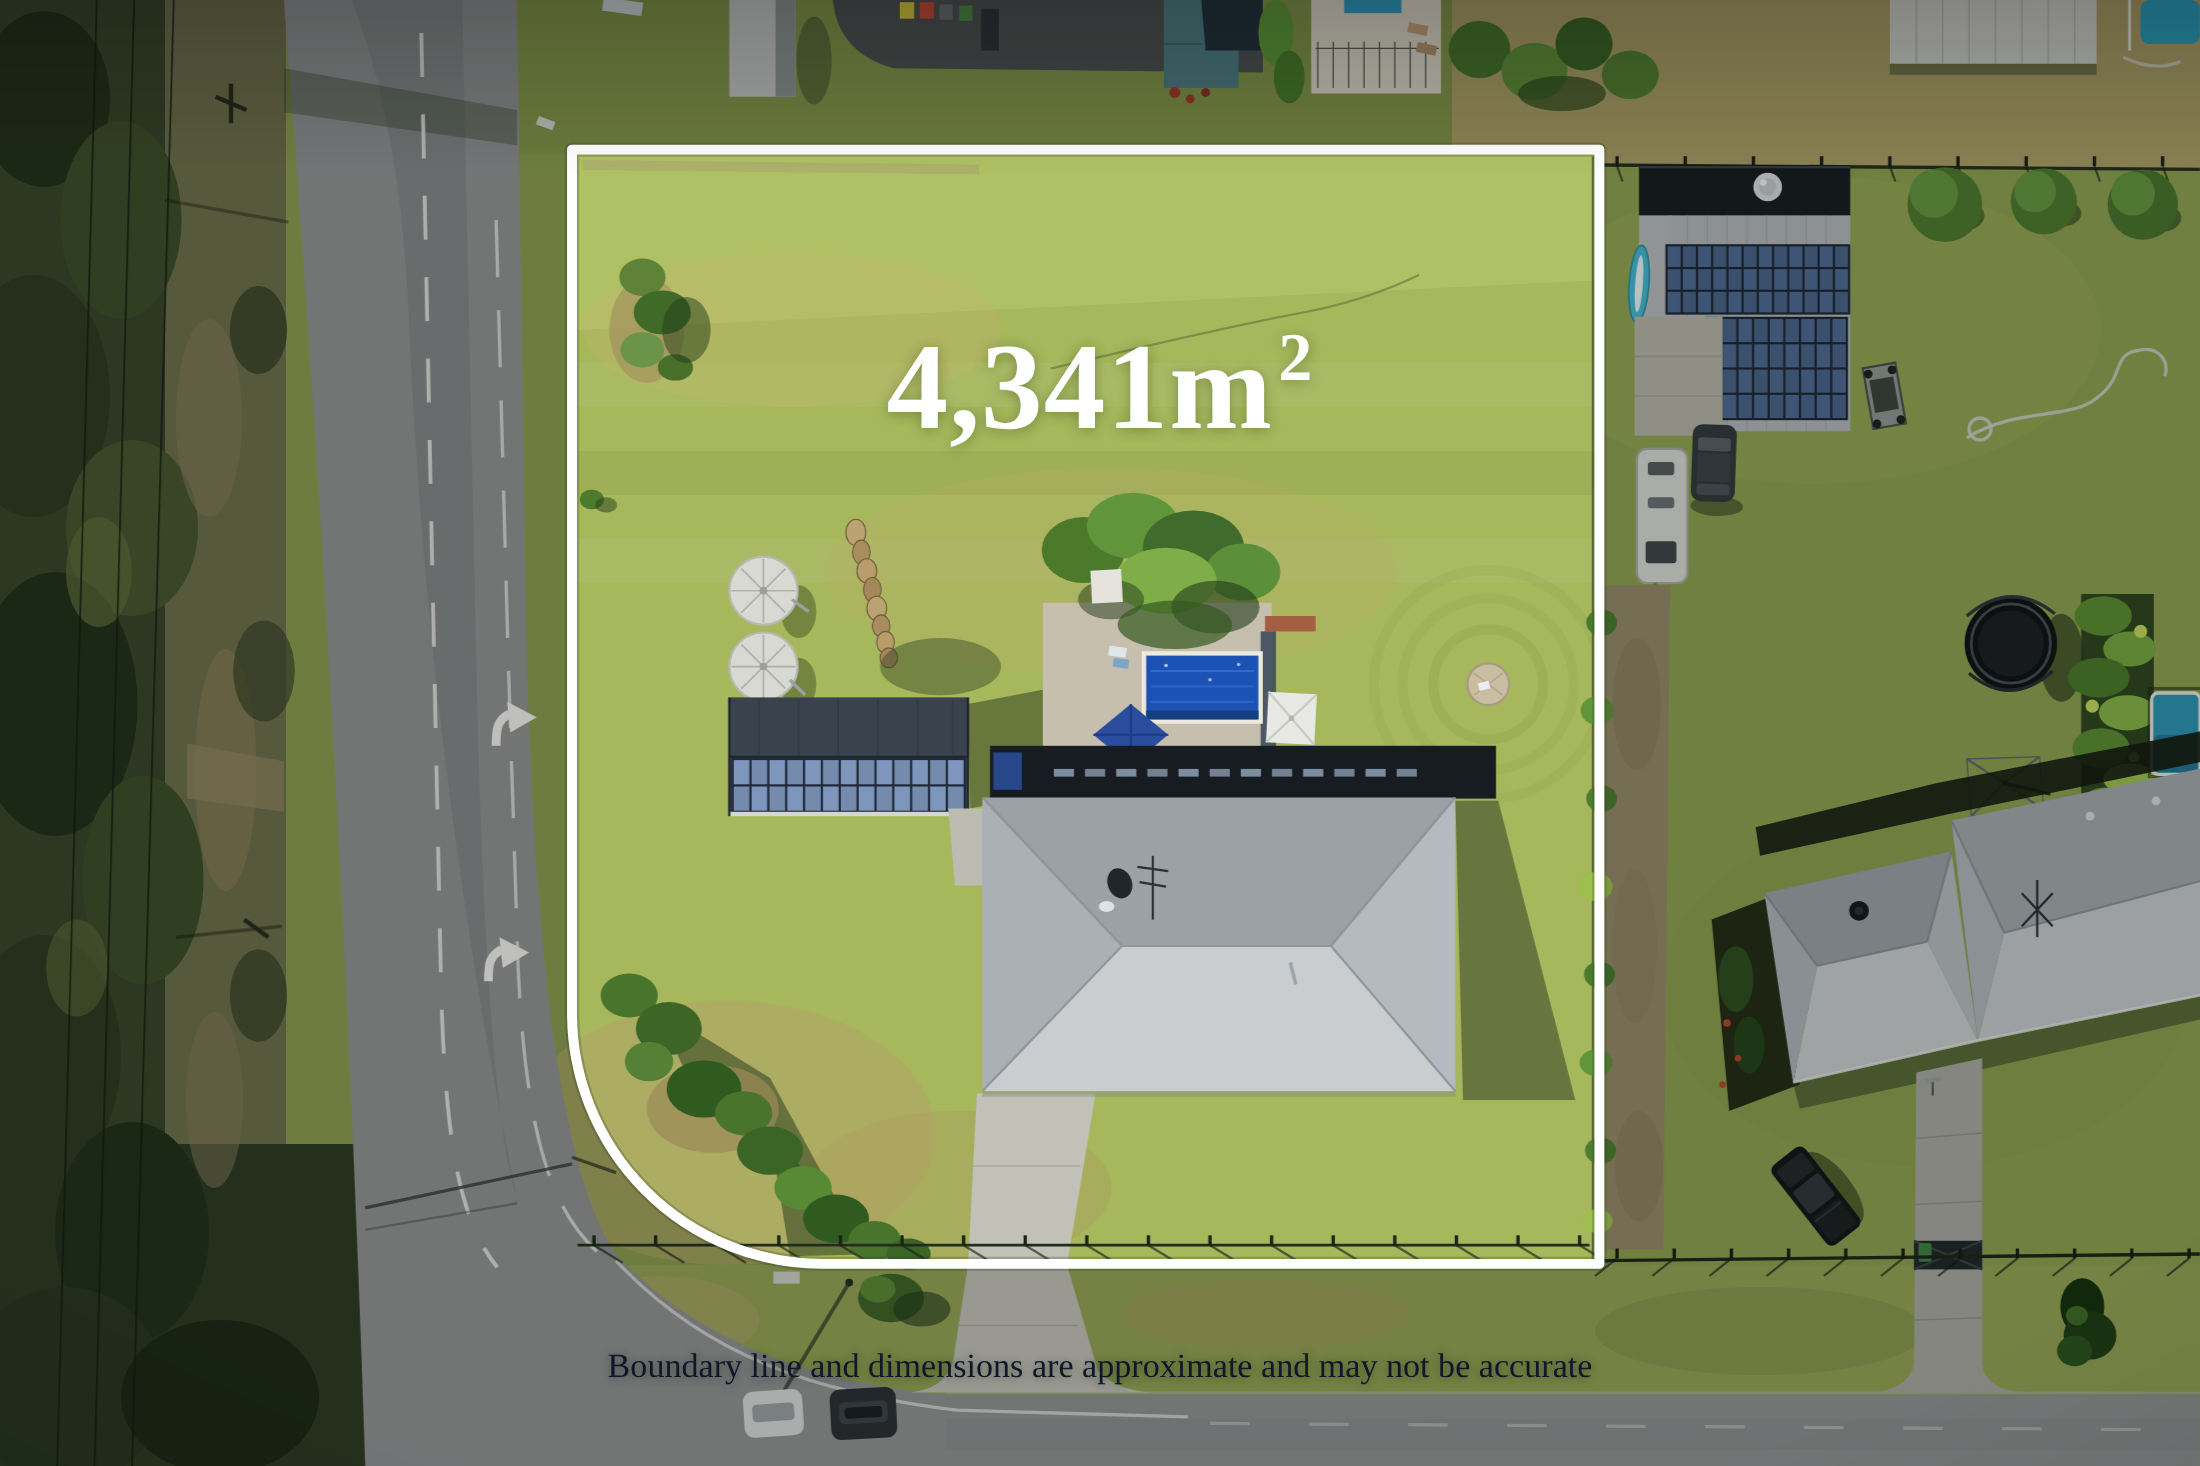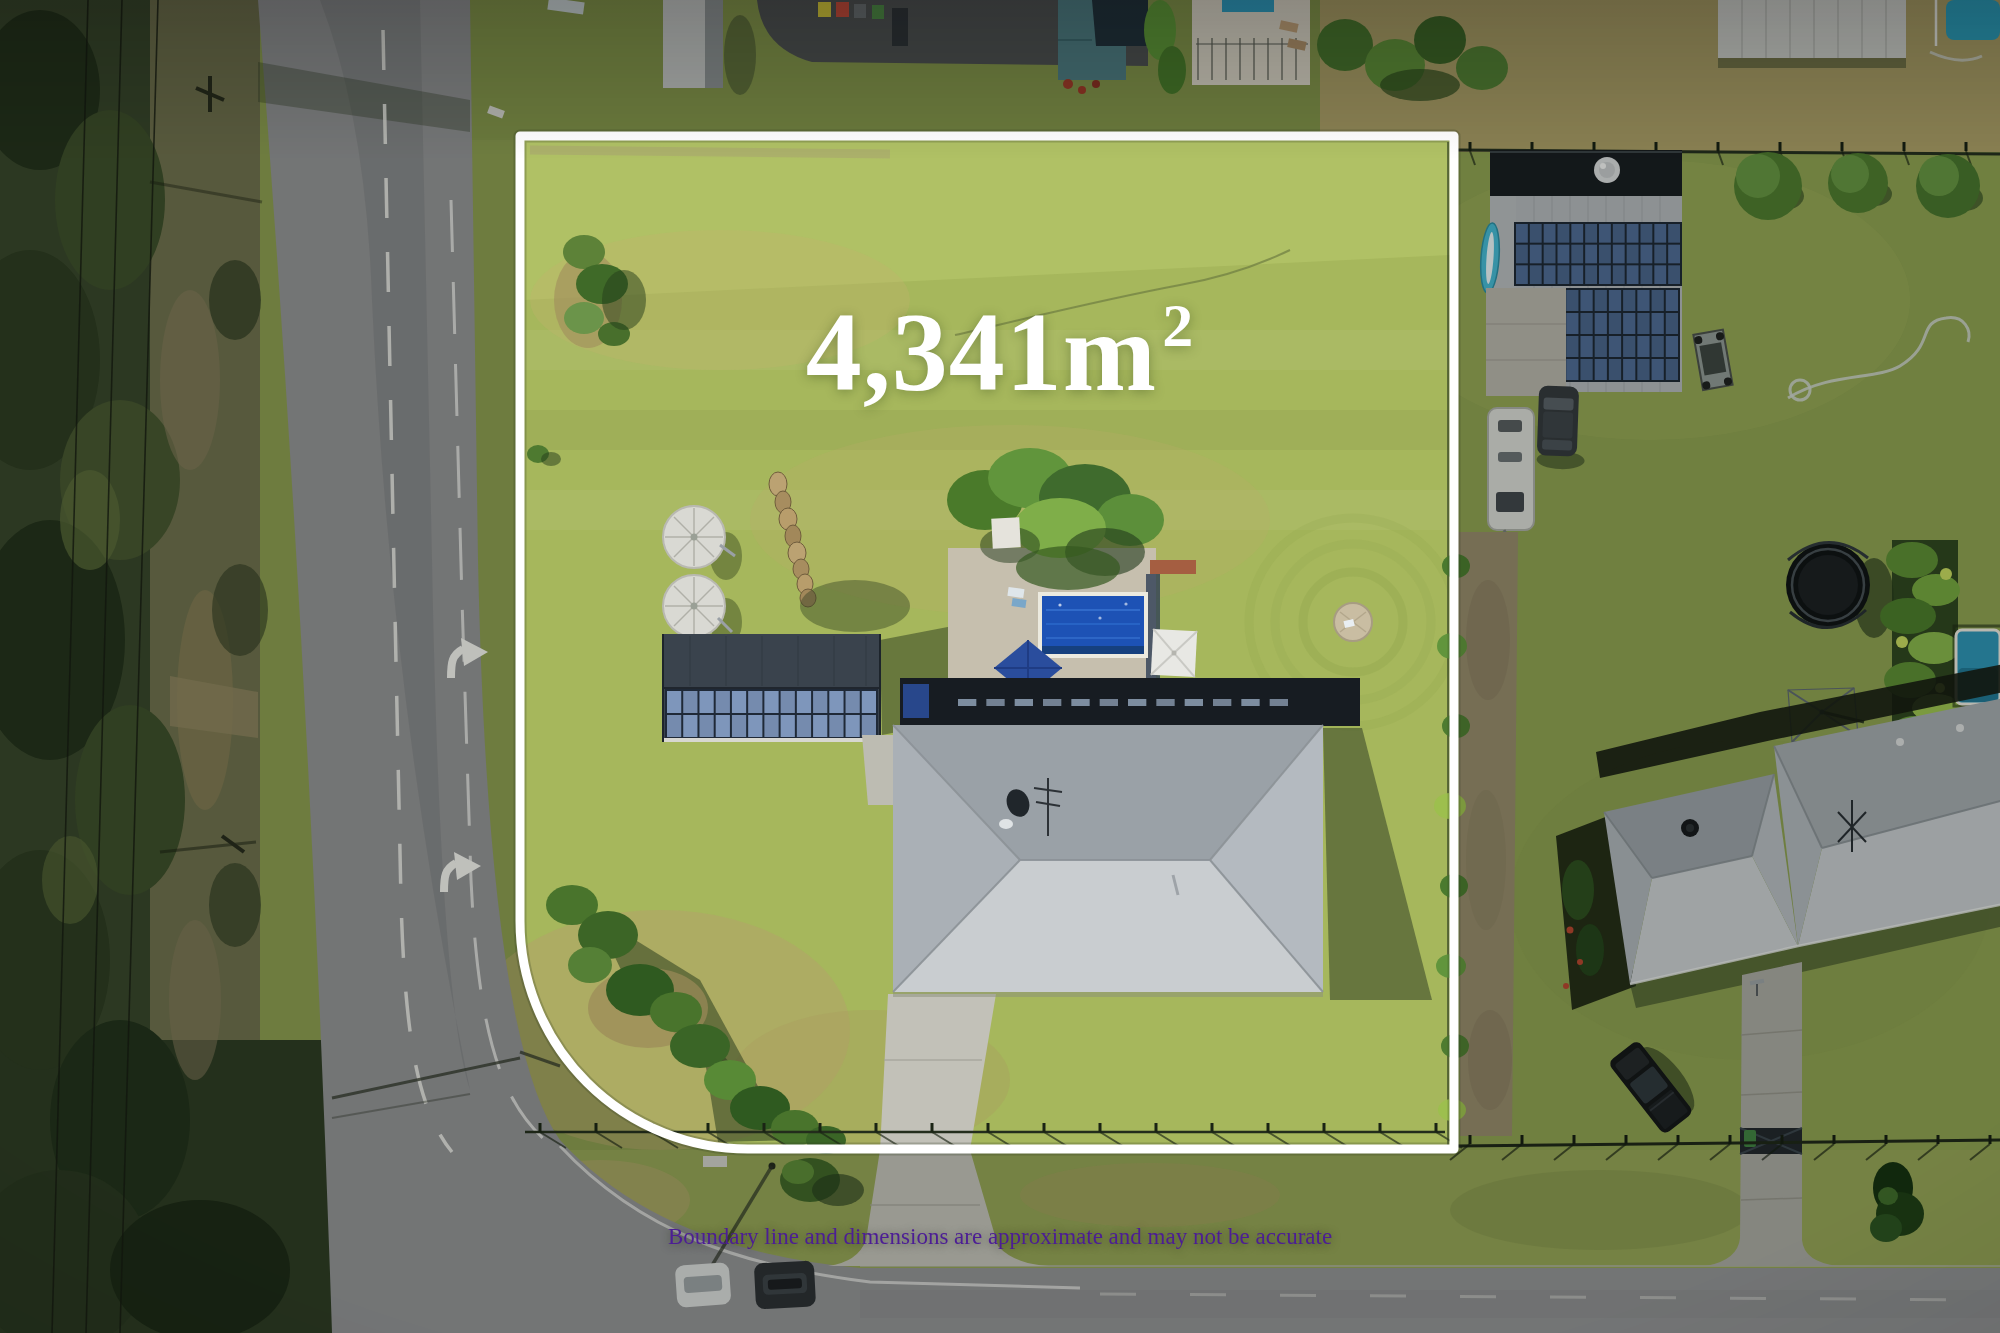--- a/index.html
+++ b/index.html
@@ -9,21 +9,21 @@
   .topshade{position:absolute;left:0;top:0;width:100%;height:160px;
             background:linear-gradient(rgba(0,0,0,.20),rgba(0,0,0,0));pointer-events:none;}
   .vignette{position:absolute;inset:0;pointer-events:none;
             background:radial-gradient(ellipse 120% 115% at 50% 42%,rgba(0,0,0,0) 55%,rgba(0,0,0,.22) 100%);}
   .area-label{position:absolute;top:296px;left:50%;transform:translateX(-50%);
               display:flex;align-items:flex-start;color:#fff;font-weight:700;
               font-size:112px;line-height:1;letter-spacing:1px;
               text-shadow:0 2px 12px rgba(35,55,15,.35);}
   .area-label .sup{font-size:62px;margin-left:5px;margin-top:-2px;font-weight:700;}
   .disclaimer{position:absolute;top:1224px;left:50%;transform:translateX(-50%);
-              font-size:23px;color:#4c1d95;white-space:nowrap;font-weight:400;
+              font-size:31px;color:#0f172a;white-space:nowrap;font-weight:400;
               text-shadow:0 1px 8px rgba(25,35,10,.5);}
 </style>
 </head>
 <body>
 
 <div class="stage">
 <svg width="2000" height="1333" viewBox="0 0 2000 1333">
 
   <g>
     <rect x="0" y="0" width="2000" height="1333" fill="#8b9c4f"></rect>

